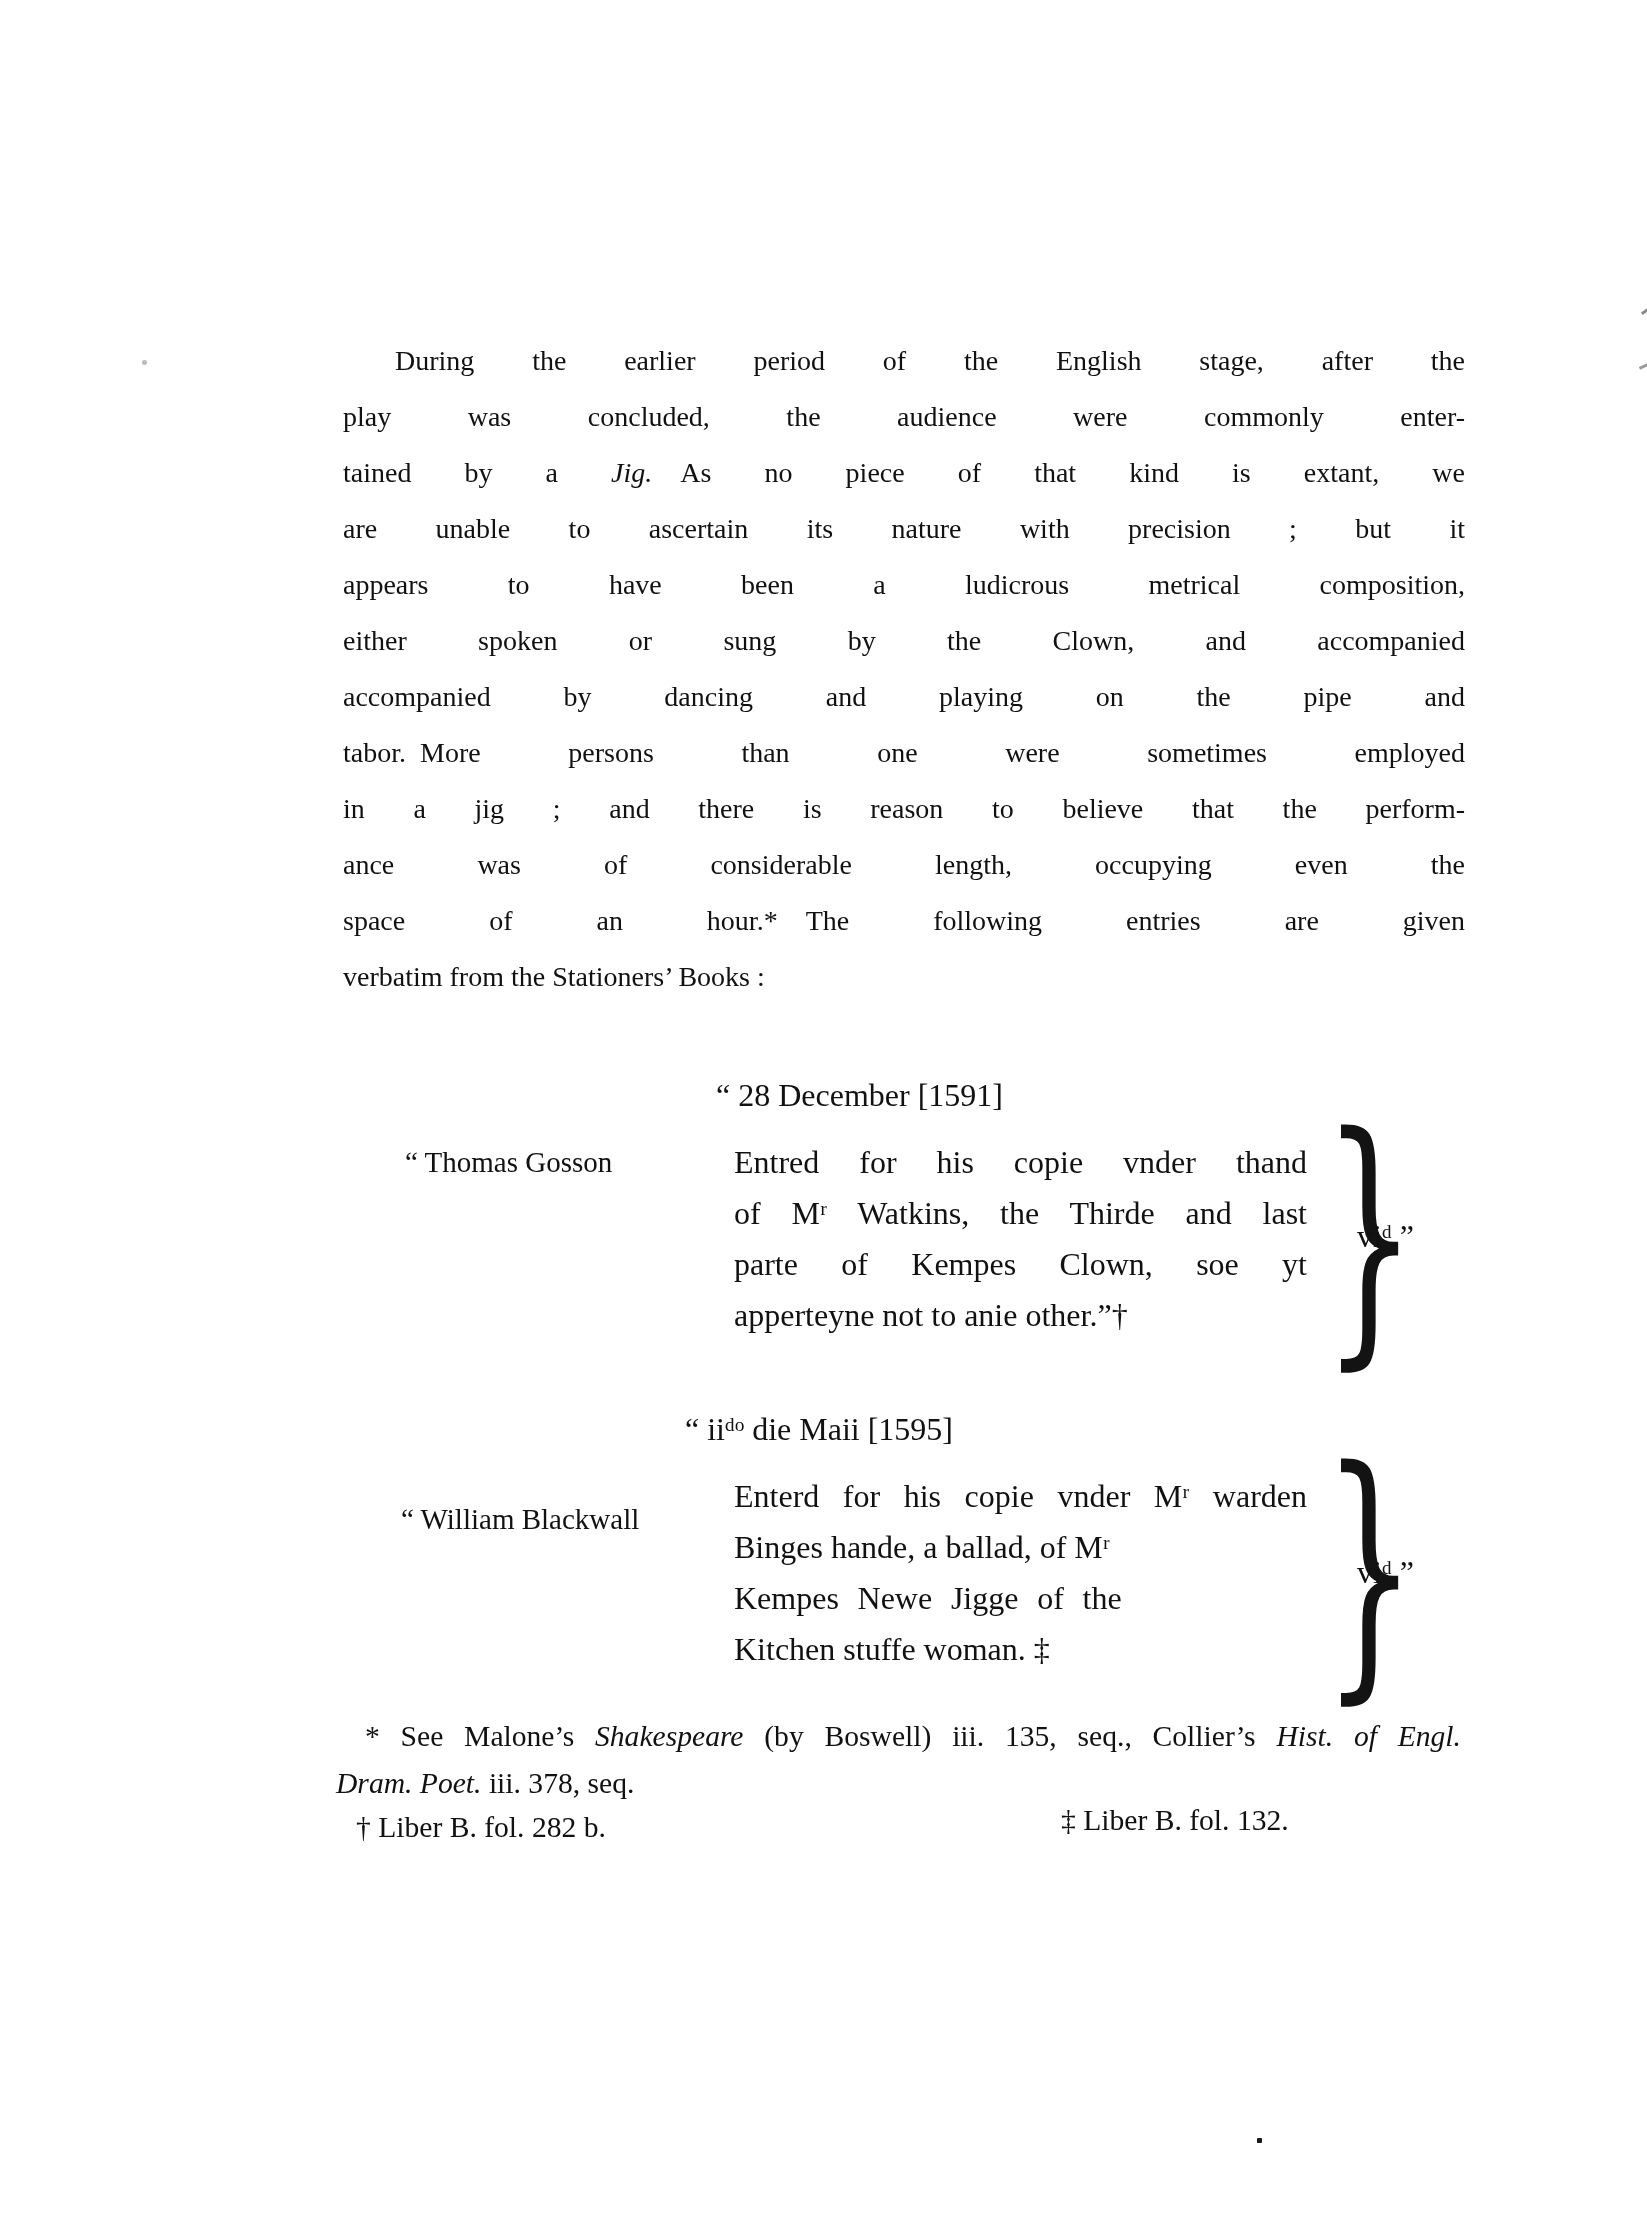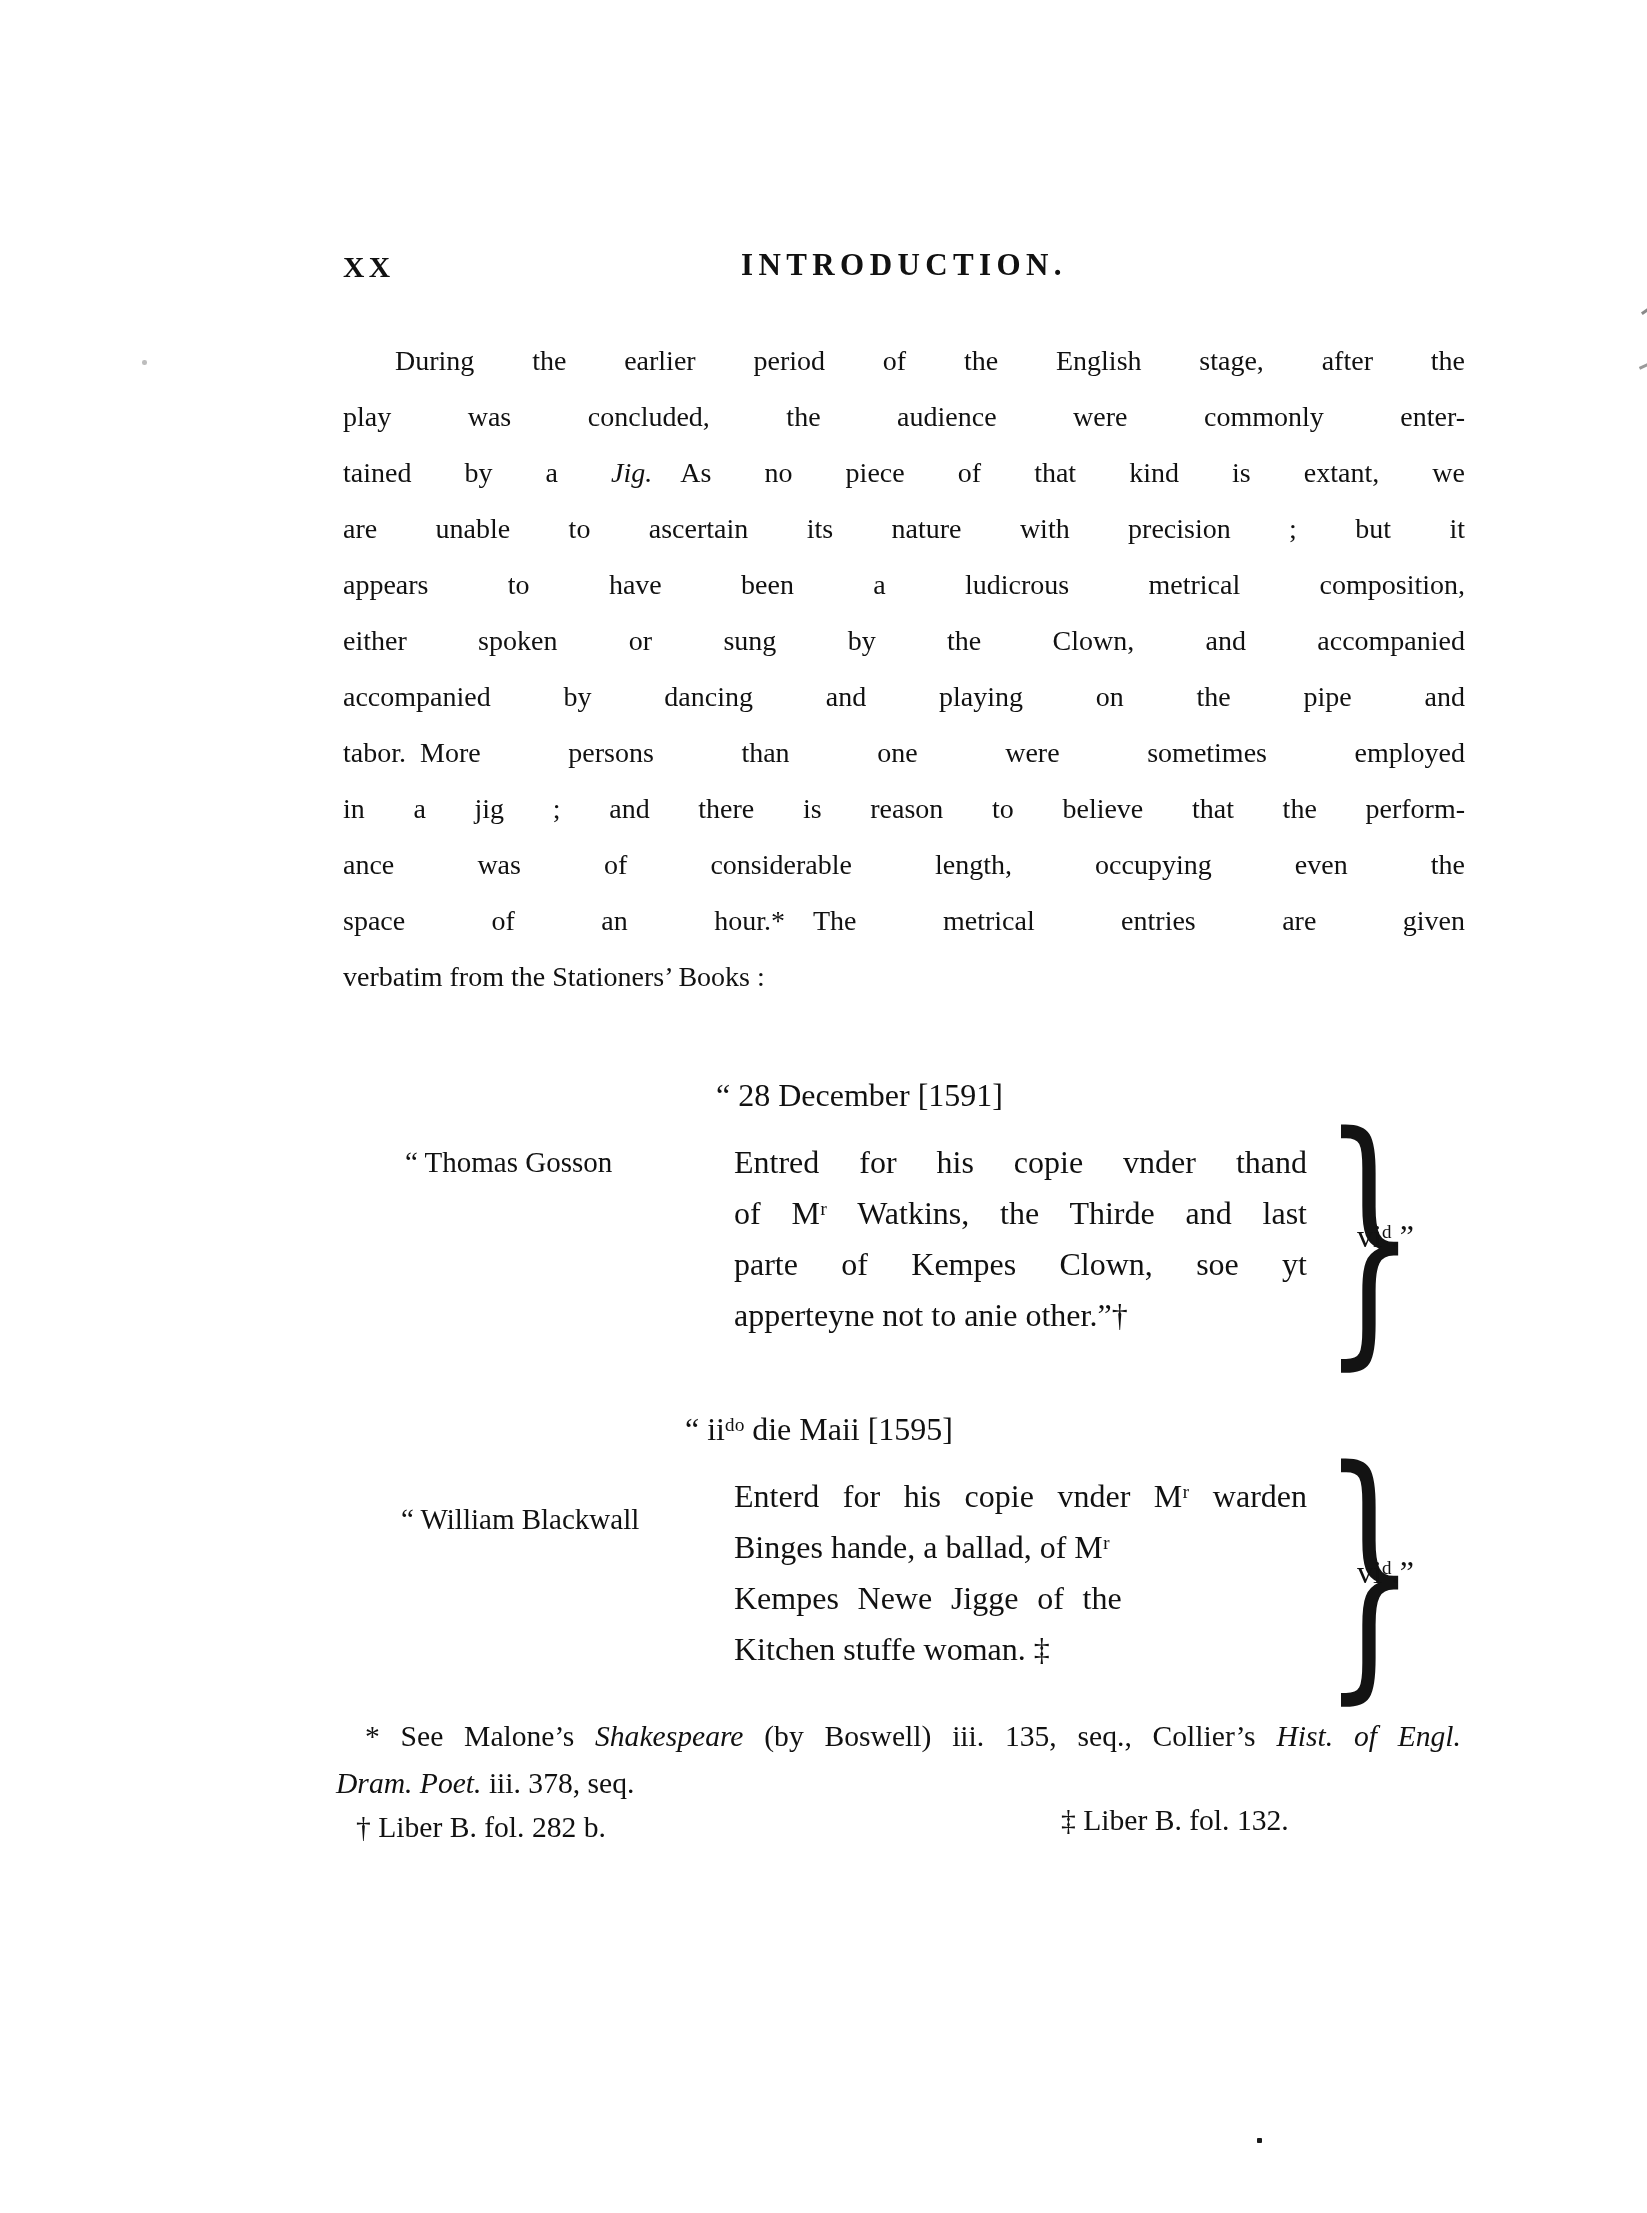--- a/index.html
+++ b/index.html
@@ -79,37 +79,33 @@
   .speck-a { left: 1641px; top: 310px; width: 8px; height: 2.7px; background: #8a8a8a; transform: rotate(-35deg); }
   .speck-b { left: 1639px; top: 365px; width: 9px; height: 2.7px; background: #9a9a9a; transform: rotate(-25deg); }
   .speck-c { left: 1257px; top: 2138px; width: 5.4px; height: 5.4px; background: #1a1a1a; border-radius: 0.9px; }
   .speck-d { left: 142px; top: 360px; width: 4.5px; height: 4.5px; background: #bdbdbd; border-radius: 50%; }
 </style>
 </head>
 <body>
 
 <div class="page">
 
-  <div class="headrow">
-    <span class="folio">XX</span>
-    <span class="running-head">INTRODUCTION.</span>
-  </div>
 
   <div class="para">
     <div class="pline pfirst">During the earlier period of the English stage, after the</div>
     <div class="pline">play was concluded, the audience were commonly enter-</div>
     <div class="pline"><span>tained by a </span><span class="it">Jig.</span><span> As no piece of that kind is extant, we</span></div>
     <div class="pline">are unable to ascertain its nature with precision ; but it</div>
     <div class="pline">appears to have been a ludicrous metrical composition,</div>
     <div class="pline">either spoken or sung by the Clown, and accompanied</div>
     <div class="pline">accompanied by dancing and playing on the pipe and</div>
     <div class="pline">tabor. More persons than one were sometimes employed</div>
     <div class="pline">in a jig ; and there is reason to believe that the perform-</div>
     <div class="pline">ance was of considerable length, occupying even the</div>
-    <div class="pline">space of an hour.* The metrical entries are given</div>
+    <div class="pline">space of an hour.* The following entries are given</div>
     <div class="pline plast">verbatim from the Stationers’ Books :</div>
   </div>
 
   <div class="edate e1">“ 28 December [1591]</div>
   <div class="ename e1">“ Thomas Gosson</div>
   <div class="ebody e1">
     <div class="eline">Entred for his copie vnder thand</div>
     <div class="eline">of Mʳ Watkins, the Thirde and last</div>
     <div class="eline">parte of Kempes Clown, soe yt</div>
     <div class="eline short">apperteyne not to anie other.”†</div>

